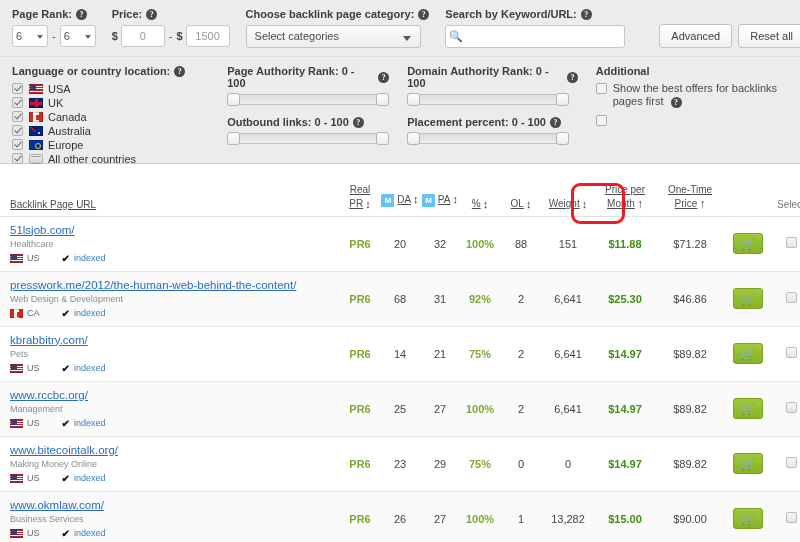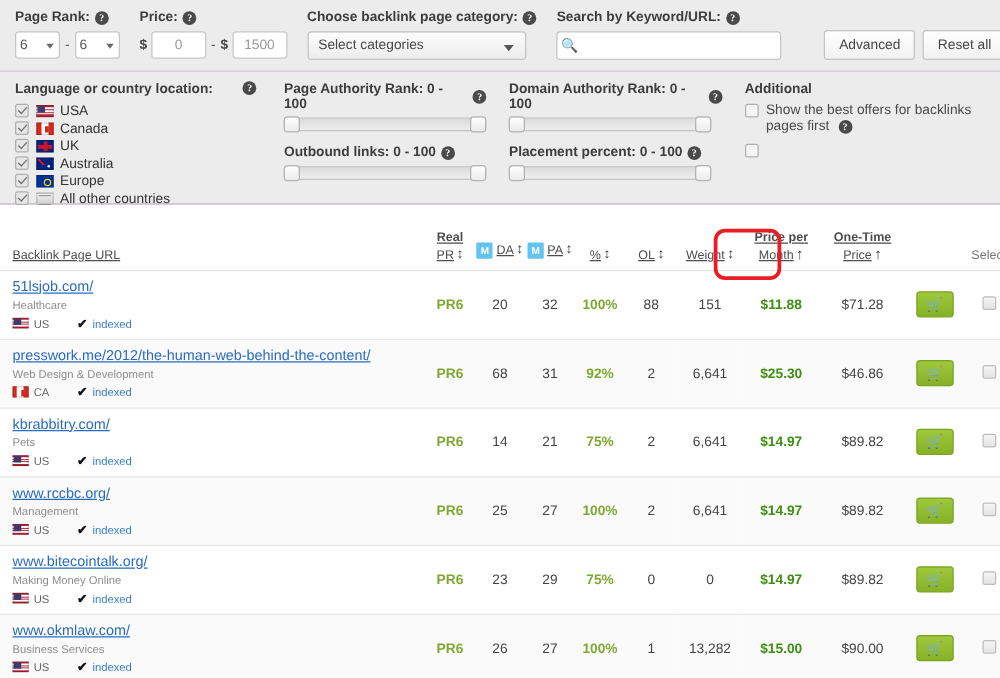--- a/index.html
+++ b/index.html
@@ -151,21 +151,21 @@
     padding: 8px 10px 10px 12px;
     background: #ececec;
     height: 106px;
   }
   .col-lang { width: 216px; }
   .col-sliders { width: 370px; }
   .col-additional { width: 195px; }
 
   .sec-title {
     font-size: 11px; font-weight: bold; color: #3d3d3d;
-    margin-bottom: 5px; display: flex; align-items: flex-start; gap: 20px;
+    margin-bottom: 5px; display: flex; align-items: flex-end;
   }
   .country-row {
     display: flex; align-items: center;
     margin-bottom: 1px;
     height: 13px;
   }
   .cb {
     width: 11px; height: 11px;
     border: 1px solid #b0b0b0;
     background: #e6e6e6;
@@ -296,21 +296,21 @@
     font-weight: normal;
     font-size: 10px;
     color: #555;
     text-align: center;
     border-bottom: 1px solid #e2e2e2;
     height: 48px;
   }
   th.c-url { text-align: left; padding-left: 10px; }
   th.c-select { color: #777; }
   .hlabel { text-decoration: underline; color: #4d4d4d; white-space: nowrap; }
-  .hline1 { display:block; margin-bottom: 3px; font-weight: bold; }
+  .hline1 { display:block; margin-bottom: 3px; }
   .hline2 { display:inline-block; }
   .sort {
     display: inline-block; margin-left: 2px;
     font-size: 9px; color: #3d3d3d; line-height: 9px;
     vertical-align: middle;
   }
   .sort-updown:before { content:"\2195"; font-size: 11px; font-weight: bold;}
   .sort-up:before { content:"\2191"; font-size: 12px; font-weight: bold; }
   .moz {
     display: inline-block;
@@ -451,27 +451,27 @@
           <span>Language or country location:</span>
           <span class="help">?</span>
         </div>
         <div class="country-row">
           <span class="cb on"></span>
           <span class="flag flag-us"></span>
           <span class="country-label">USA</span>
         </div>
         <div class="country-row">
           <span class="cb on"></span>
+          <span class="flag flag-uk"></span>
+          <span class="country-label">UK</span>
+        </div>
+        <div class="country-row">
+          <span class="cb on"></span>
           <span class="flag flag-ca"></span>
           <span class="country-label">Canada</span>
-        </div>
-        <div class="country-row">
-          <span class="cb on"></span>
-          <span class="flag flag-uk"></span>
-          <span class="country-label">UK</span>
         </div>
         <div class="country-row">
           <span class="cb on"></span>
           <span class="flag flag-au"></span>
           <span class="country-label">Australia</span>
         </div>
         <div class="country-row">
           <span class="cb on"></span>
           <span class="flag flag-eu"></span>
           <span class="country-label">Europe</span>

